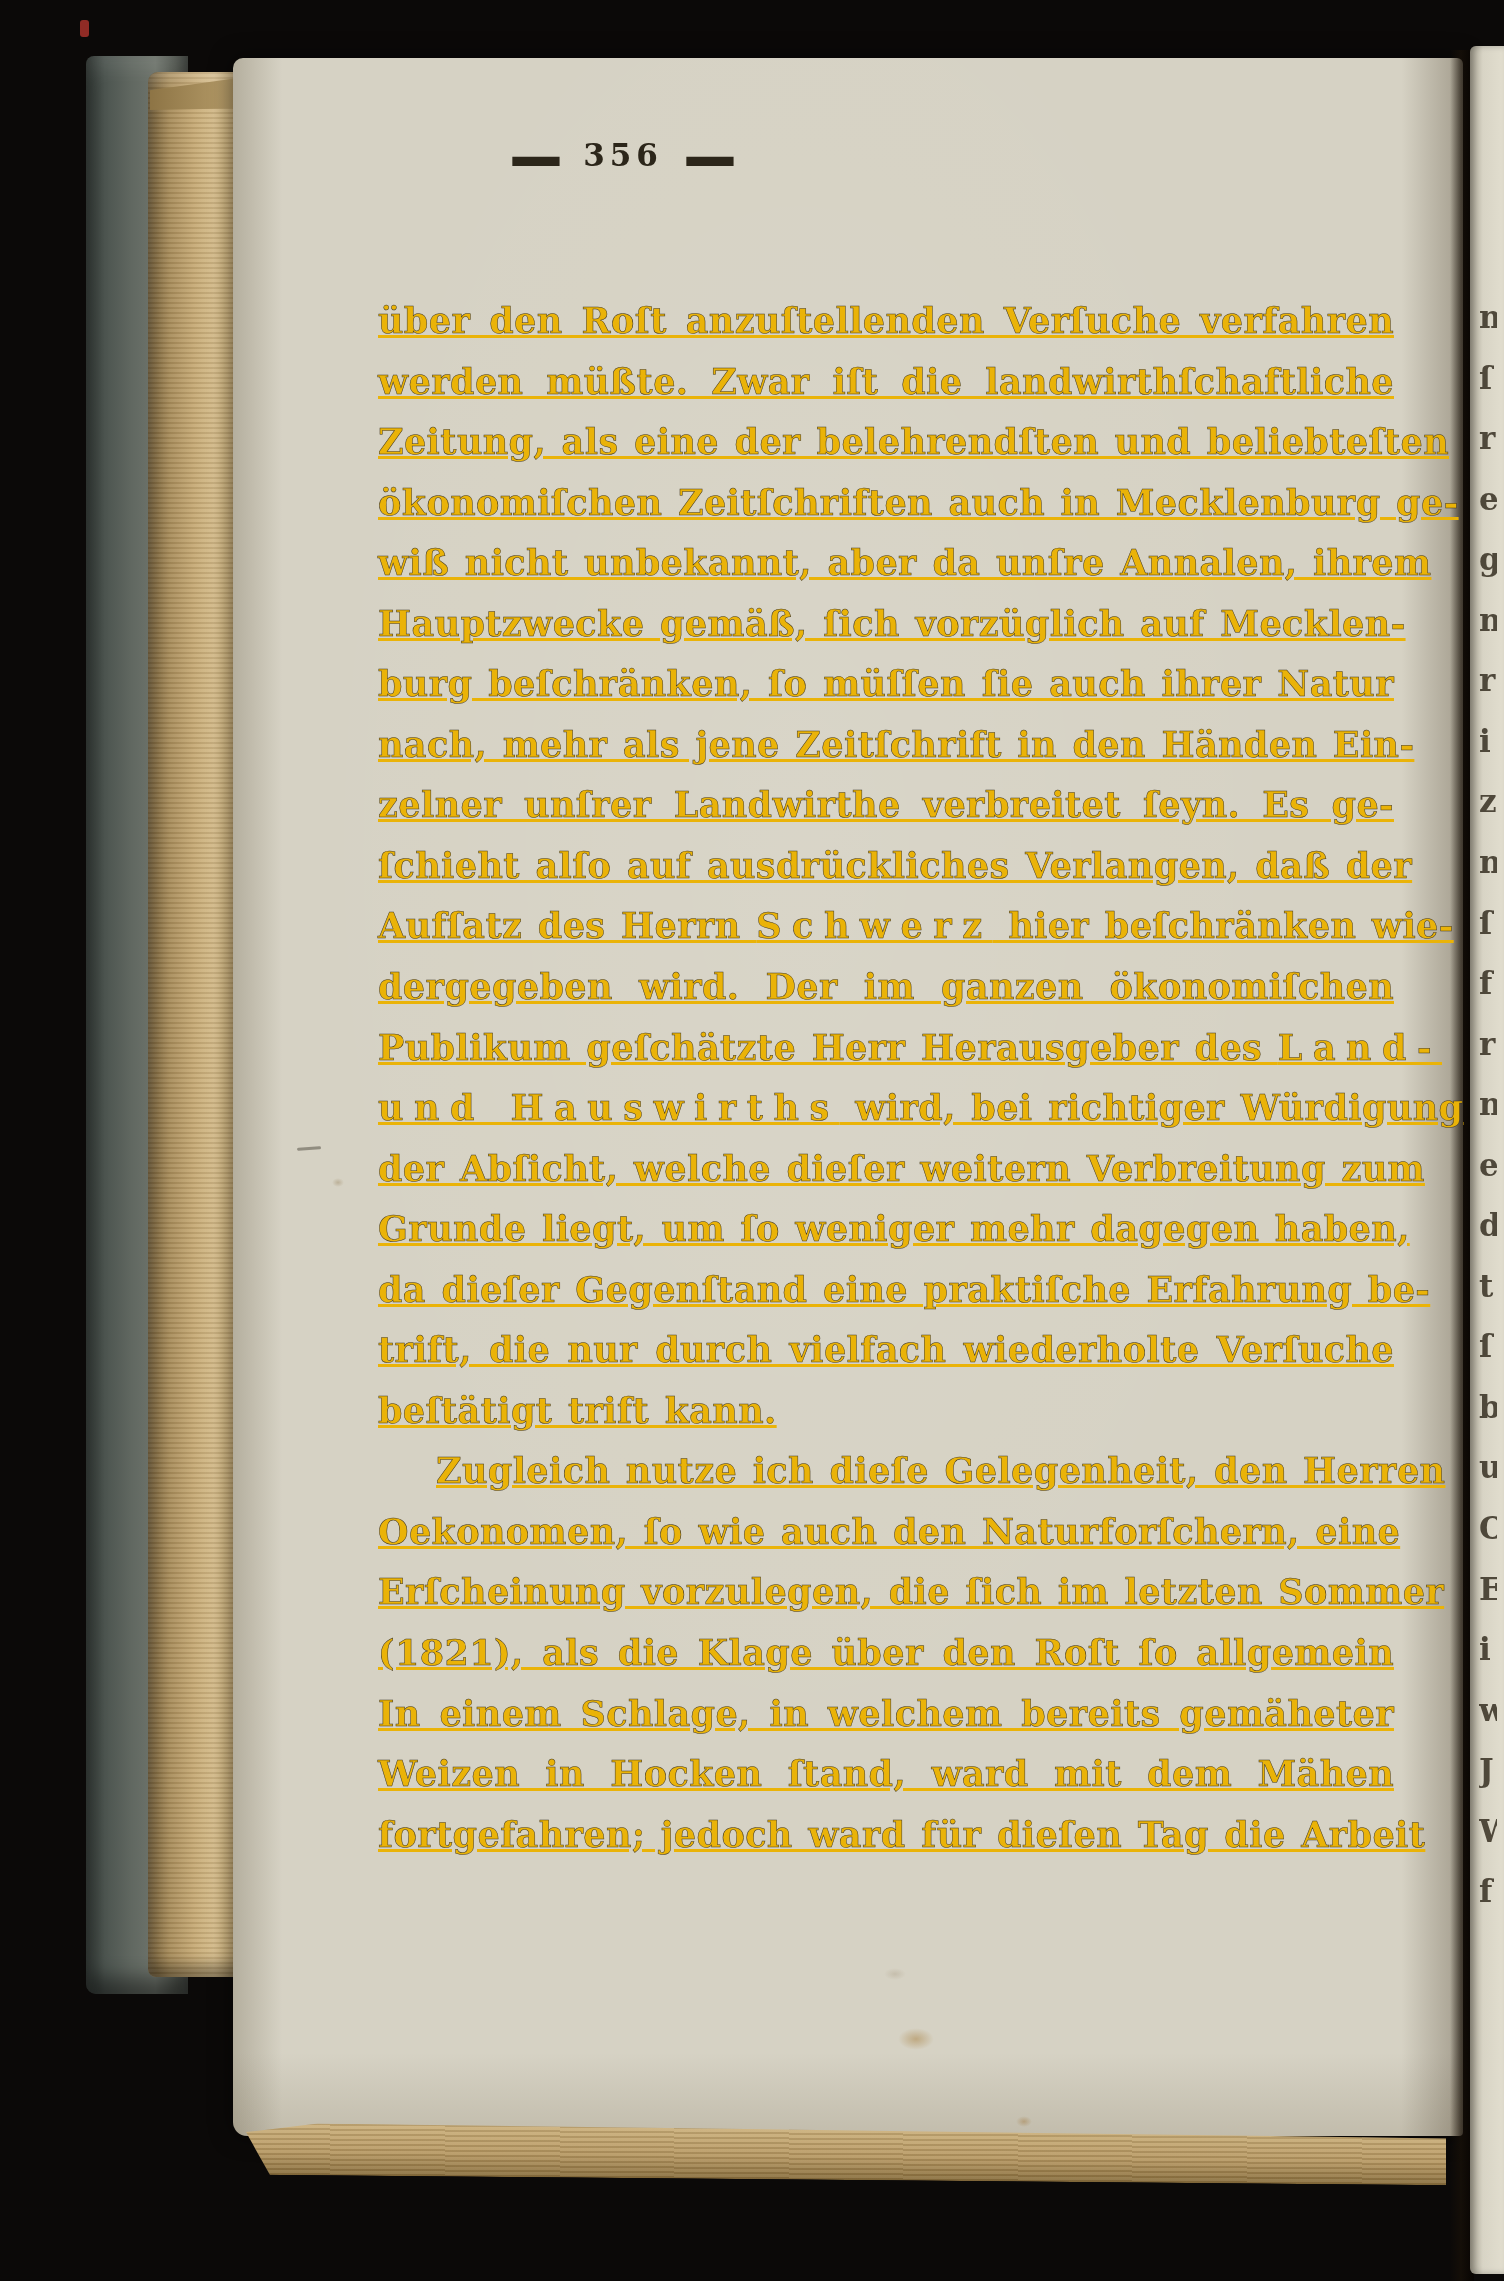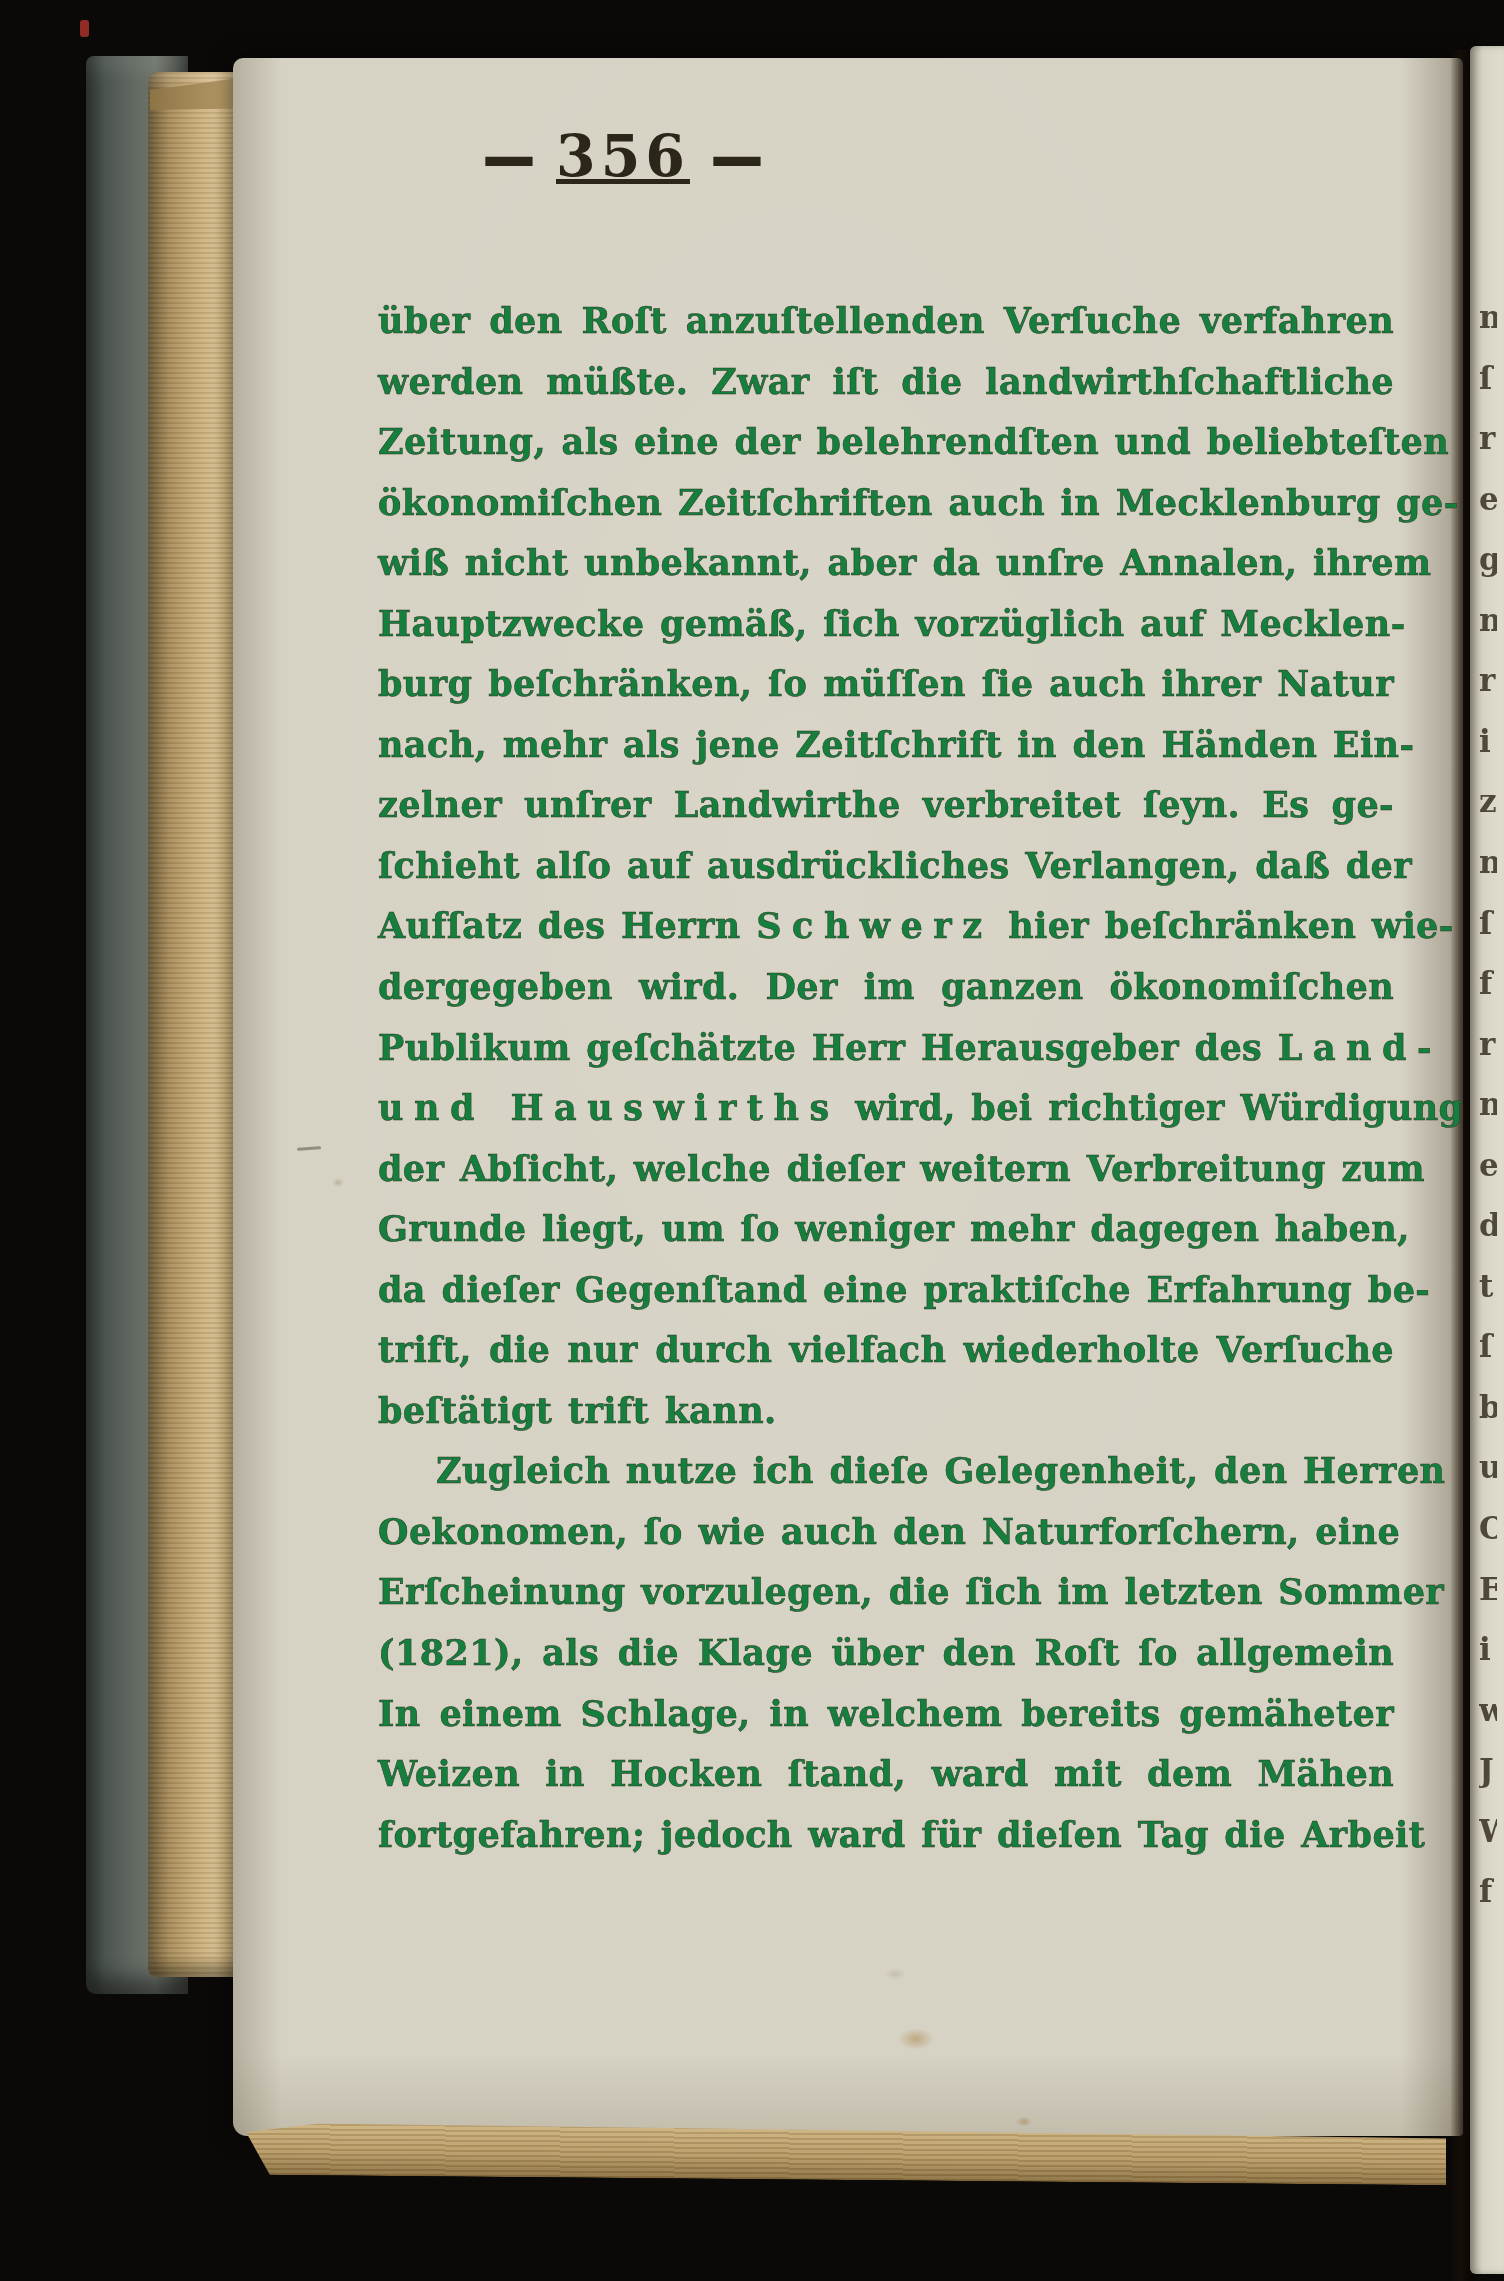--- a/index.html
+++ b/index.html
@@ -74,28 +74,28 @@
   .header {
     position:absolute; left:468px; top:126px; width:310px; height:58px;
     display:flex; align-items:center; justify-content:center; gap:24px;
     color:#2c261a;
   }
   .header .dash {
     font-size:46px; font-weight:bold; line-height:1;
     transform:scaleY(1.7) scaleX(1.15); letter-spacing:0;
   }
   .header .num {
-    font-size:57px; font-weight:bold; letter-spacing:5px; line-height:1;
+    font-size:31px; font-weight:bold; letter-spacing:5px; line-height:1;
     font-family:"DejaVu Serif","Liberation Serif",serif;
-    text-decoration:underline;
   }
 
   .text-block {
     position:absolute; left:378px; top:291px; width:1016px;
-    color:#15803d;
+    color:#eab308;
+    text-decoration:underline;
   }
   .line {
     height:60.55px; font-size:35px; font-weight:bold; line-height:60.55px;
     text-align:justify; text-align-last:justify;
     letter-spacing:0.4px; word-spacing:3px;
     -webkit-text-stroke:0.5px rgba(46,39,28,.9);
     white-space:nowrap; overflow:visible;
   }
   .line.para-end { text-align-last:left; }
   .line.indent { padding-left:58px; box-sizing:border-box; }

